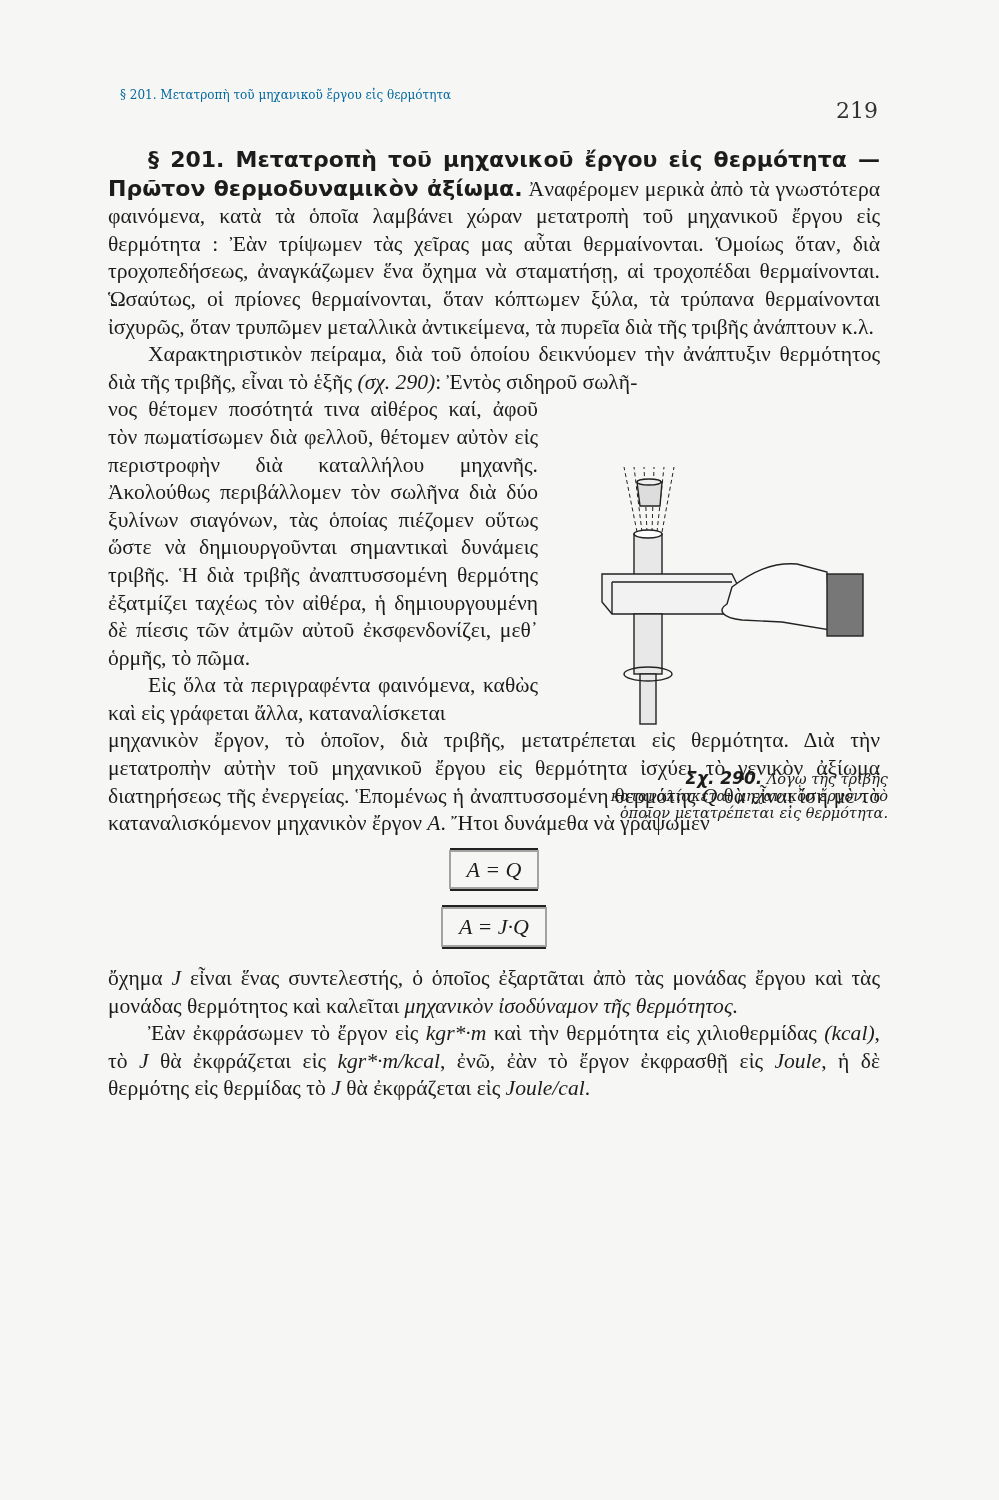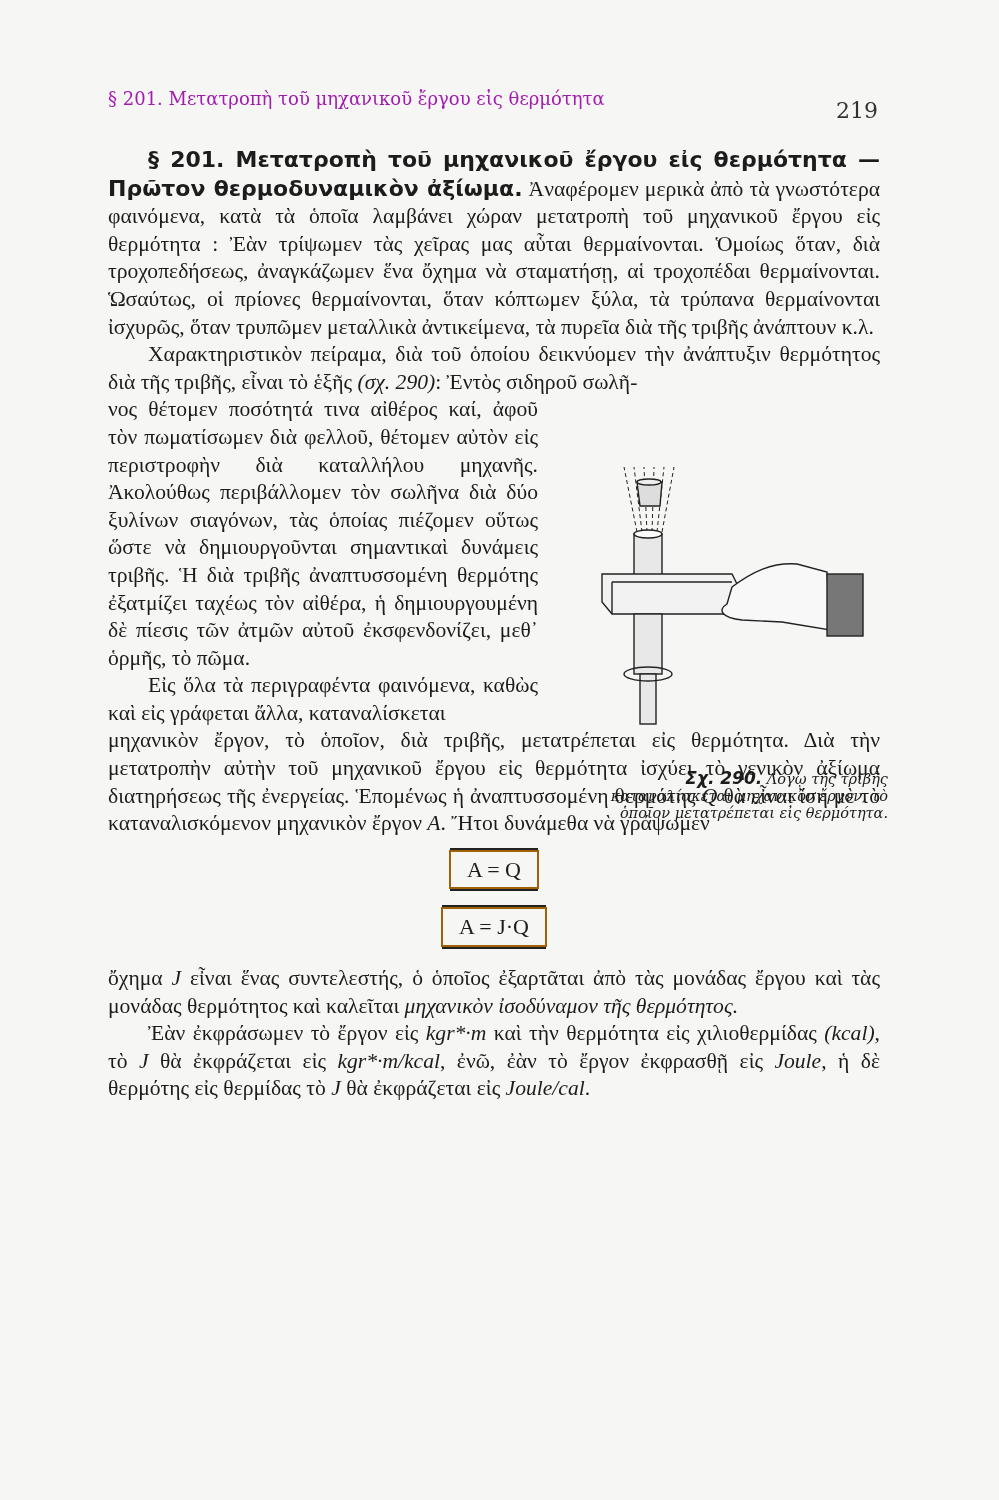--- a/index.html
+++ b/index.html
@@ -2,42 +2,42 @@
 <html><head>
 <meta charset="utf-8">
 <style>
   html, body { margin: 0; padding: 0; }
   body {
     width: 999px; height: 1500px; background: #f6f6f4; color: #1c1c1c;
     font-family: "DejaVu Serif", "Liberation Serif", serif;
     position: relative; overflow: hidden;
   }
   .running-head {
-    position: absolute; top: 88px; left: 108px; width: 660px;
-    font-size: 18px; color: #a21caf;
+    position: absolute; top: 88px; left: 120px; width: 660px;
+    font-size: 12px; color: #0369a1;
   }
   .page-number { position: absolute; top: 98px; left: 836px; font-size: 22px; color: #333; }
   .body-text {
     position: absolute; left: 108px; top: 146px; width: 772px;
     font-family: "Liberation Serif", "DejaVu Serif", serif;
     font-size: 21.6px; line-height: 27.6px; text-align: justify;
   }
   .body-text p { margin: 0; }
   .indent { text-indent: 40px; }
   .heading-inline { font-family: "DejaVu Sans", sans-serif; font-weight: bold; font-size: 22px; }
   .it { font-style: italic; margin-top: 40px; }
   .bi { font-style: italic; font-weight: normal; }
   .wrap-block { display: flex; }
   .wrap-left { width: 430px; flex: 0 0 430px; }
   .wrap-left p { text-align: justify; }
   .figure-slot { flex: 1; position: relative; }
   .equation-row { text-align: center; margin: 12px 0 18px 0; }
   .equation-box {
-    display: inline-block; border: 2px solid #a16207; padding: 4px 16px;
-    font-size: 22px; box-shadow: 0 -3px 0 -1px #222, 0 3px 0 -1px #222;
+    display: inline-block; border: 2px solid #a3a3a3; padding: 4px 16px;
+    font-style: italic; font-size: 22px; box-shadow: 0 -3px 0 -1px #222, 0 3px 0 -1px #222;
   }
   .figure {
     position: absolute; left: 582px; top: 462px; width: 300px; height: 310px;
   }
   .caption {
     position: absolute; left: 588px; top: 770px; width: 300px;
     font-family: "DejaVu Serif", serif; font-style: italic; font-size: 14.5px;
     line-height: 17px; text-align: right;
   }
   .caption .fig-label { font-family: "DejaVu Sans", sans-serif; font-weight: bold; font-size: 17px; }

